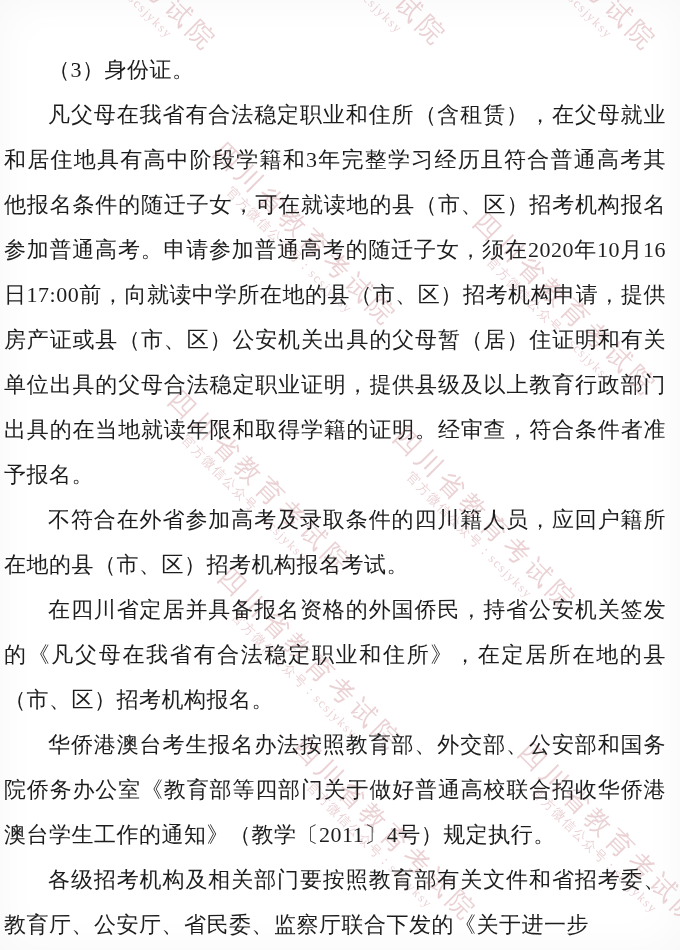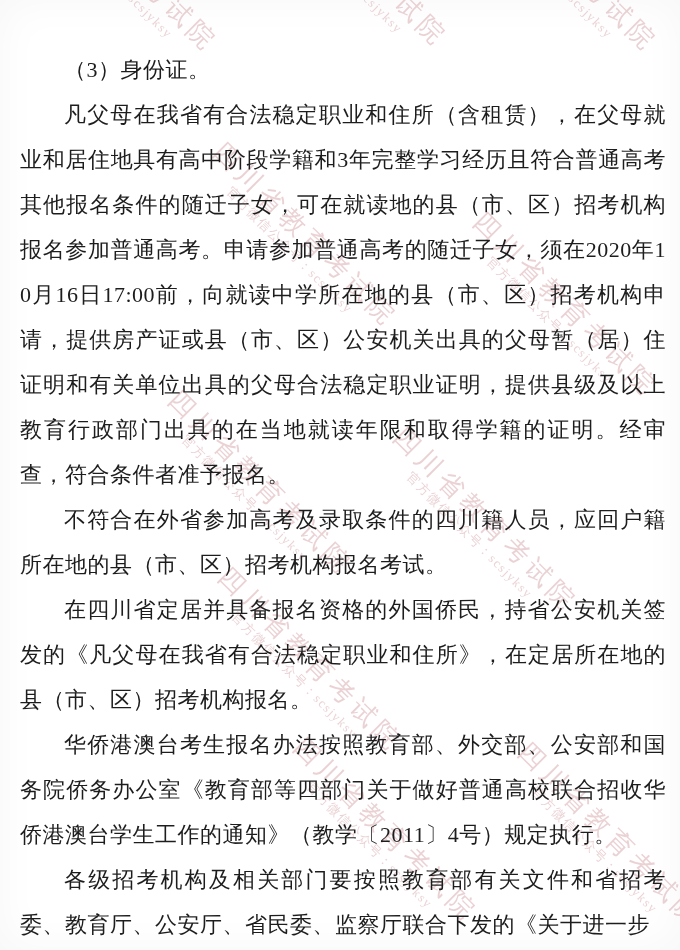--- a/index.html
+++ b/index.html
@@ -38,21 +38,21 @@
   .wm-small {
     font-size: 13px;
     letter-spacing: 1.5px;
     line-height: 1.1;
   }
   
   .content {
     position: absolute;
     inset: 0;
     z-index: 2;
-    padding: 47px 14px 0 20px;
+    padding: 47px 14px 0 4px;
     box-sizing: border-box;
     font-size: 22px;
     line-height: 45px;
     text-align: justify;
     letter-spacing: 0.5px;
   }
   .para {
     margin: 0;
     text-indent: 2em;
     word-break: break-all;

